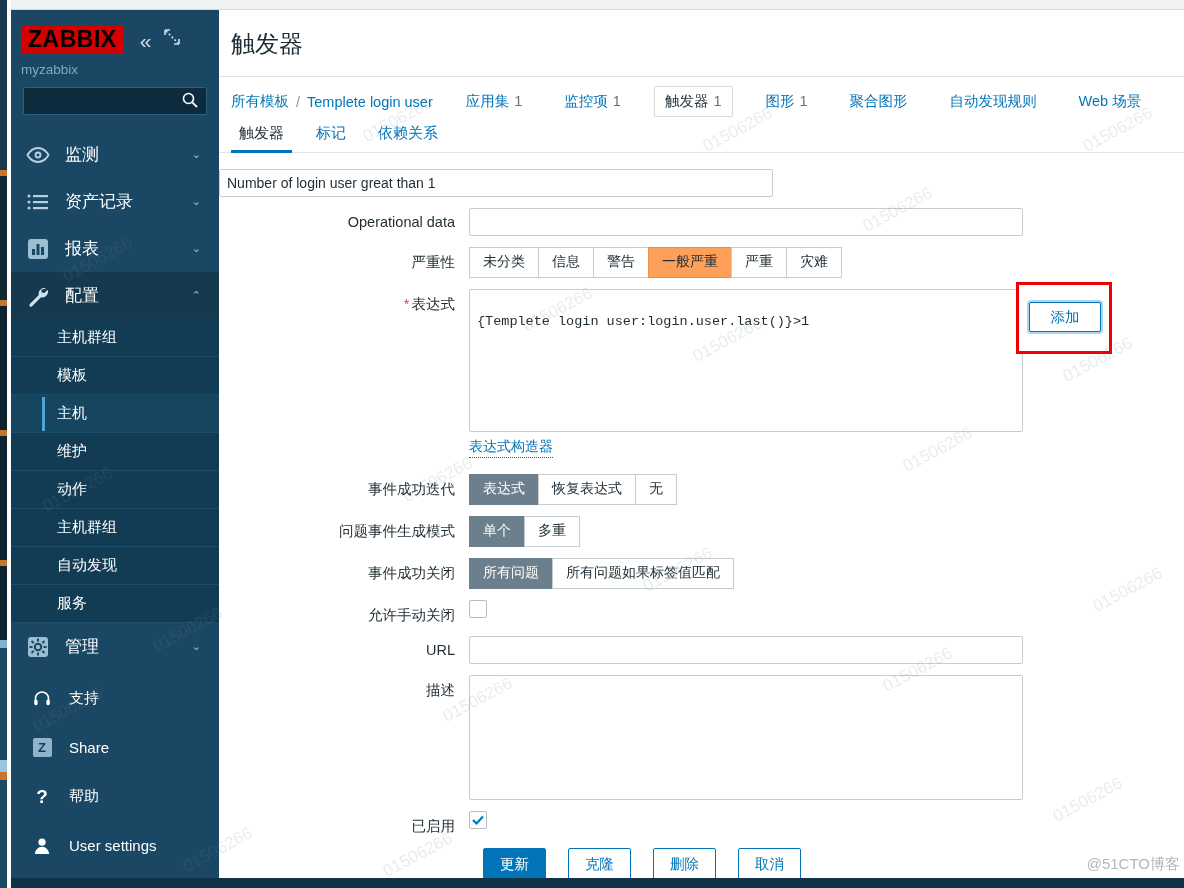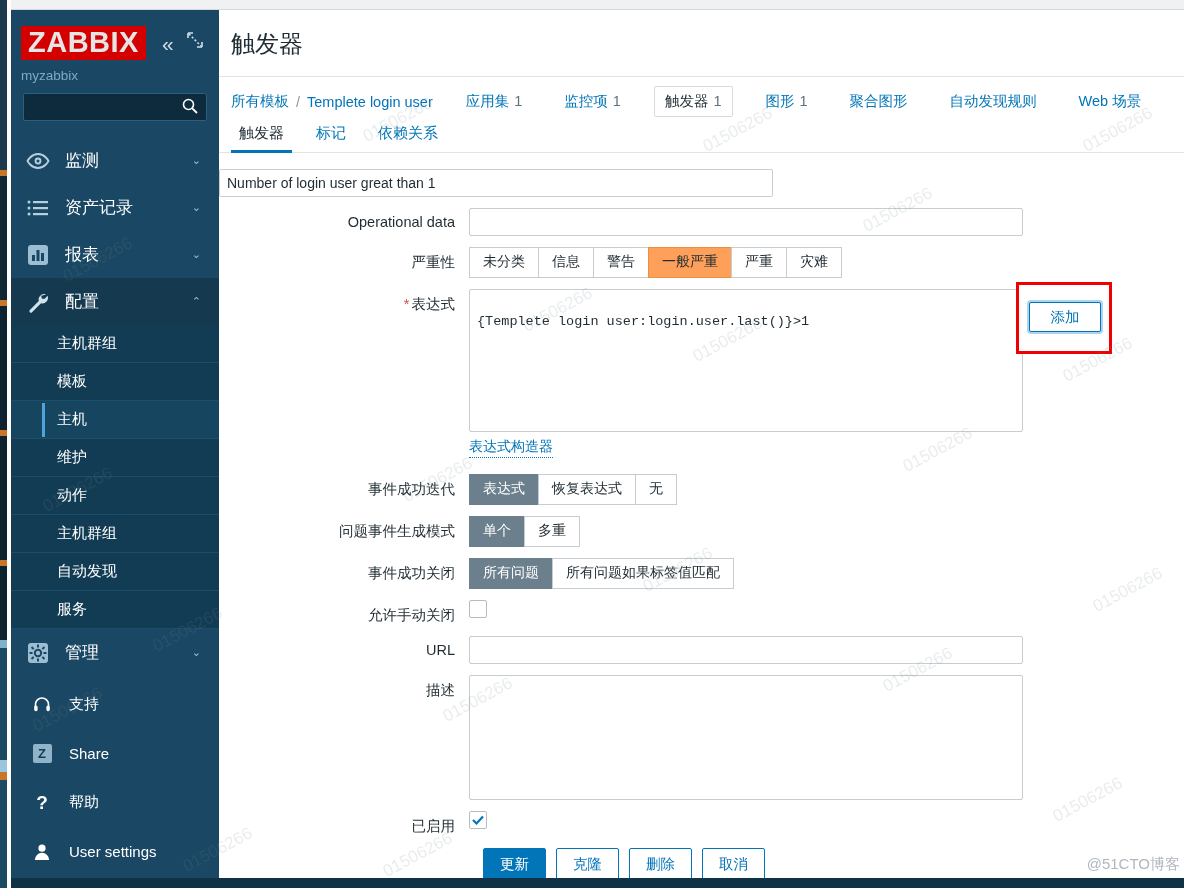--- a/index.html
+++ b/index.html
@@ -61,23 +61,23 @@
     color: #ffffff;
     z-index: 20;
     overflow: hidden;
   }
   .sb-logo-row {
     display: flex; align-items: center;
     padding: 16px 10px 4px 10px;
   }
   .sb-logo {
     background: #d40000;
-    color: #e5e5e5;
+    color: #000000;
     font-weight: bold;
-    font-size: 29px;
+    font-size: 23px;
     letter-spacing: 0.5px;
     padding: 1px 7px 3px 7px;
     line-height: 1.05;
   }
   .sb-collapse {
     color: #cfe0ea; font-size: 21px; margin-left: 16px;
     line-height: 1; cursor: pointer;
   }
   .sb-expand {
     color: #cfe0ea; font-size: 16px; margin-left: 13px;
@@ -291,21 +291,21 @@
     border: 1px solid #0275b8; border-radius: 2px;
     background: #ffffff; color: #0275b8;
     font-size: 14.5px; cursor: pointer;
     box-shadow: 0 0 0 2px #aed3ec;
     display: flex; align-items: center; justify-content: center;
     font-family: "Liberation Sans", sans-serif;
   }
 
   
   .footer-btns {
-    display: flex; gap: 10px; padding-left: 264px; margin-top: 12px;
+    display: flex; gap: 22px; padding-left: 264px; margin-top: 12px;
   }
   .btn {
     border: 1px solid #0275b8; border-radius: 2px;
     background: #ffffff; color: #0275b8;
     font-size: 14.5px; padding: 6px 16px 7px 16px; cursor: pointer;
     font-family: "Liberation Sans", sans-serif;
   }
   .btn.primary { background: #0275b8; color: #ffffff; }
 
   

